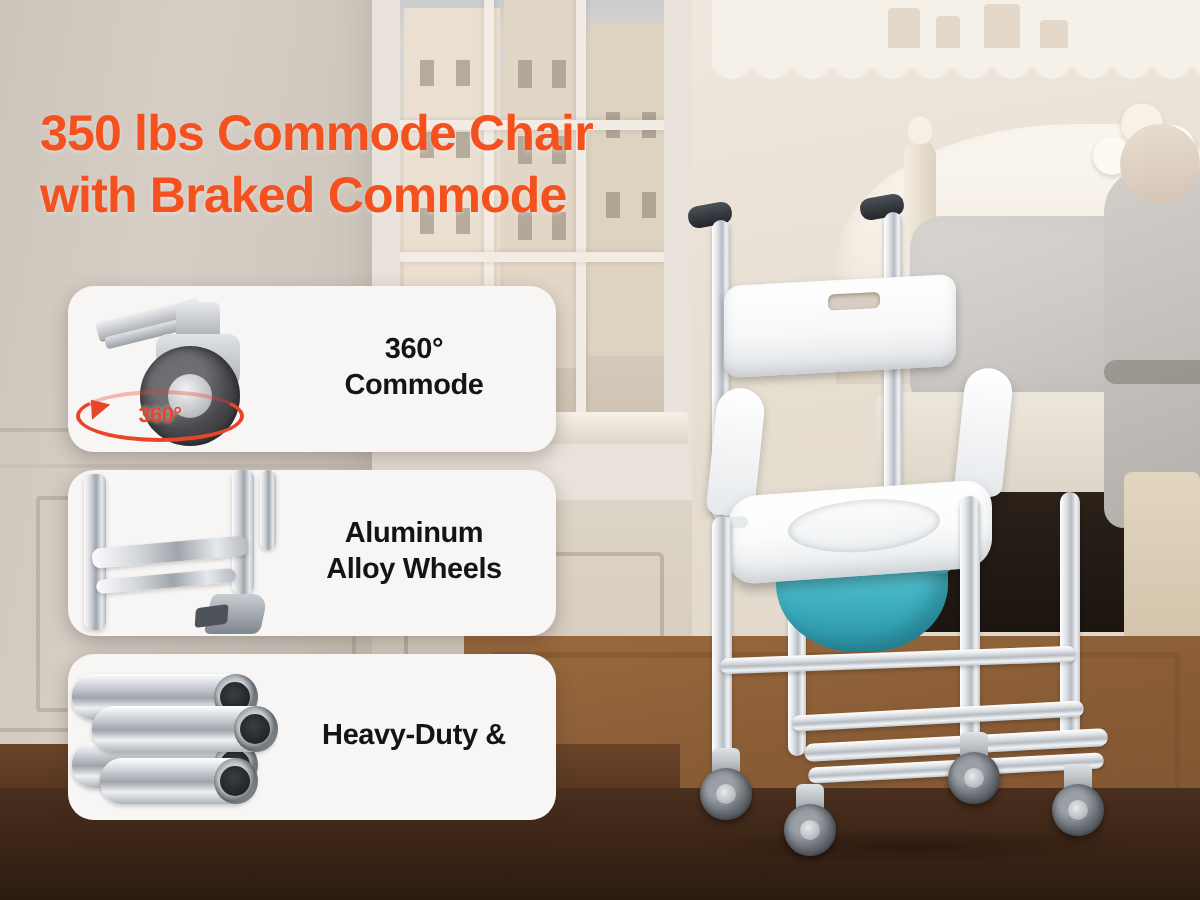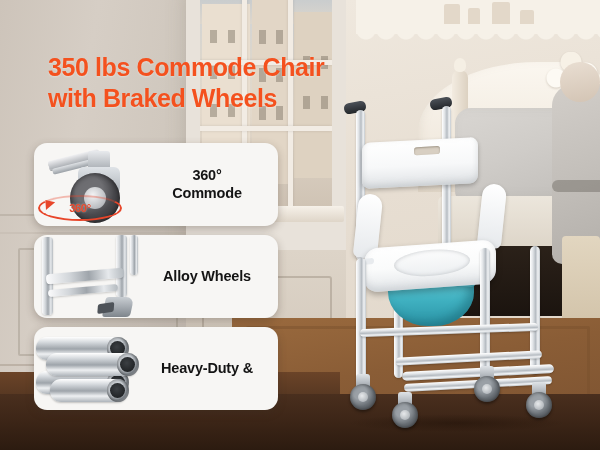--- a/index.html
+++ b/index.html
@@ -182,21 +182,21 @@
     position:absolute; left:232px; top:318px; width:368px; height:132px;
     background:linear-gradient(170deg,#9a6a3e 0%,#8a5d36 40%,#7a5130 100%);
   }
   .rug::after{
     content:""; position:absolute; inset:8px 10px 10px 14px;
     border:3px solid rgba(120,80,45,.45); border-radius:2px;
   }
 
   
   .headline{
-    position:absolute; left:48px; top:52px; width:400px;
+    position:absolute; left:20px; top:52px; width:400px;
     font-size:25px; font-weight:bold; line-height:1.22;
     letter-spacing:-.4px;
     color:#f4511e;
     text-shadow:0 1px 2px rgba(255,255,255,.35);
     z-index:6;
   }
   .headline .l2{ display:block; }
 
   
   .cards{ position:absolute; left:34px; top:143px; width:244px; z-index:7; }
@@ -534,21 +534,21 @@
     <div class="wheel-yoke y2"></div>
     <div class="wheel w2"></div>
     <div class="wheel-yoke y3"></div>
     <div class="wheel w3"></div>
     <div class="wheel-yoke y4"></div>
     <div class="wheel w4"></div>
   </div>
 
   <div class="headline">
     <span>350 lbs Commode Chair</span>
-    <span class="l2">with Braked Wheels</span>
+    <span class="l2">with Braked Commode</span>
   </div>
 
   <div class="cards">
 
     <div class="card">
       <div class="card-art">
         <div class="caster">
           <div class="plate"></div>
           <div class="plate2"></div>
           <div class="stem"></div>
@@ -572,20 +572,21 @@
         <div class="frame-art">
           <div class="tube leg-l"></div>
           <div class="tube leg-r"></div>
           <div class="tube leg-r2"></div>
           <div class="tube cross"></div>
           <div class="tube cross2"></div>
           <div class="foot"></div>
         </div>
       </div>
       <div class="card-text">
+        <div>Aluminum</div>
         <div>Alloy Wheels</div>
       </div>
     </div>
 
     <div class="card">
       <div class="card-art">
         <div class="pipes">
           <div class="pipe p1">
               <div class="mouth"></div>
               <div class="bore"></div>

